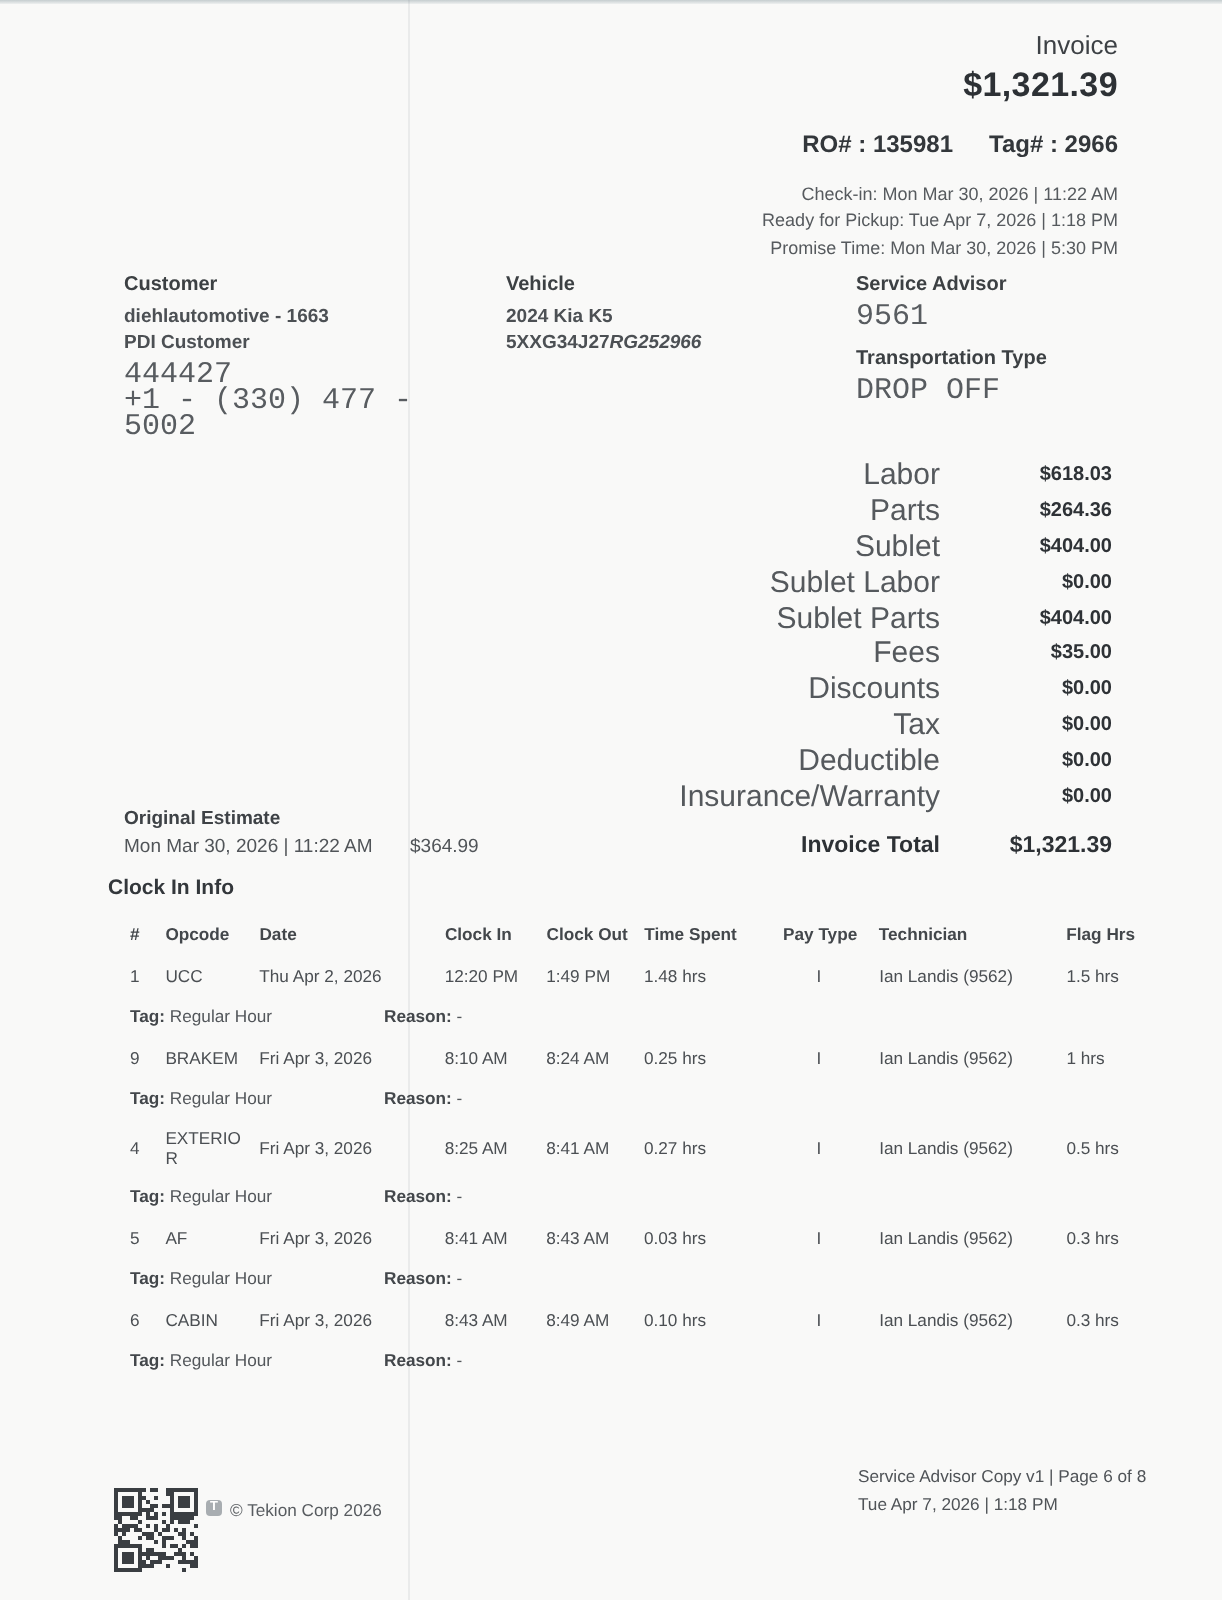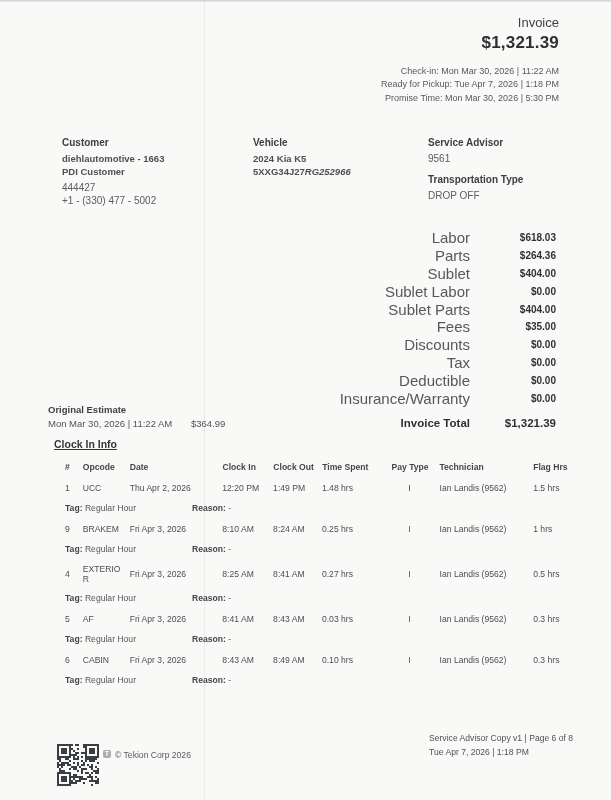--- a/index.html
+++ b/index.html
@@ -23,42 +23,42 @@
   .ro-line .tag-no{margin-left:18px;}
   .header-meta{margin-top:12px;font-size:9px;line-height:13.4px;color:#565a5e;}
 
   
   .info-block{position:absolute;top:137px;}
   .customer-block{left:62px;width:180px;}
   .vehicle-block{left:253px;width:170px;}
   .advisor-block{left:428px;width:170px;}
   .block-heading{font-size:10px;font-weight:700;color:#3c4043;margin-bottom:4px;}
   .line-strong{font-size:9.5px;line-height:13px;font-weight:700;color:#4c5054;}
-  .line-soft{font-size:10px;line-height:13px;color:#585c60;}
+  .line-soft{font-size:15px;line-height:13px;color:#585c60;font-family:Liberation Mono, monospace;}
   .mt3{margin-top:3px;}
   .vin-italic{font-style:italic;}
   .trans-heading{margin-top:9px;}
 
   
   .totals{position:absolute;top:229px;right:55px;width:250px;}
   .total-row{display:flex;height:17.8px;align-items:center;}
   .total-row .t-label{flex:1;text-align:right;font-size:15px;color:#55595d;}
   .total-row .t-value{width:86px;text-align:right;font-size:10px;font-weight:700;color:#2e3236;}
   .grand-total{display:flex;align-items:center;height:22px;margin-top:3px;}
   .grand-total .t-label{flex:1;text-align:right;font-size:11.5px;font-weight:700;color:#2d3135;}
   .grand-total .t-value{width:86px;text-align:right;font-size:11.5px;font-weight:700;color:#2d3135;}
 
   
-  .orig-estimate{position:absolute;left:48px;top:404px;width:260px;}
+  .orig-estimate{position:absolute;left:62px;top:404px;width:260px;}
   .orig-estimate .block-heading{font-size:9.5px;margin-bottom:2px;color:#3e4246;}
   .orig-line{position:relative;font-size:9.5px;color:#505458;line-height:13px;}
   .orig-amount{position:absolute;left:143px;top:0;color:#505458;}
 
   
-  .clock-heading{position:absolute;left:54px;top:438px;font-size:10.5px;font-weight:700;color:#33373b;text-decoration:underline;}
+  .clock-heading{position:absolute;left:54px;top:438px;font-size:10.5px;font-weight:700;color:#33373b;}
   .clock-table{position:absolute;left:65px;top:462px;width:512px;}
   .th{display:flex;font-size:8.6px;font-weight:700;color:#43474b;margin-bottom:10px;}
   .cell{box-sizing:border-box;padding-right:6px;}
   .c1{width:18px;}
   .c2{width:48px;padding-right:9px;word-break:break-all;}
   .c3{width:95px;}
   .c4{width:52px;}
   .c5{width:50px;}
   .c6{width:71px;}
   .c7{width:49px;}
@@ -80,20 +80,23 @@
 </style>
 </head>
 <body>
 
 <div class="top-edge"></div>
 <div class="fold-line"></div>
 
 <div class="header-right">
   <div class="invoice-title">Invoice</div>
   <div class="invoice-amount">$1,321.39</div>
+  <div class="ro-line">
+    <span>RO# : 135981</span><span class="tag-no">Tag# : 2966</span>
+  </div>
   <div class="header-meta">
     <div>Check-in: Mon Mar 30, 2026 | 11:22 AM</div>
     <div>Ready for Pickup: Tue Apr 7, 2026 | 1:18 PM</div>
     <div>Promise Time: Mon Mar 30, 2026 | 5:30 PM</div>
   </div>
 </div>
 
 <div class="info-block customer-block">
   <div class="block-heading">Customer</div>
   <div class="line-strong">diehlautomotive - 1663</div>

